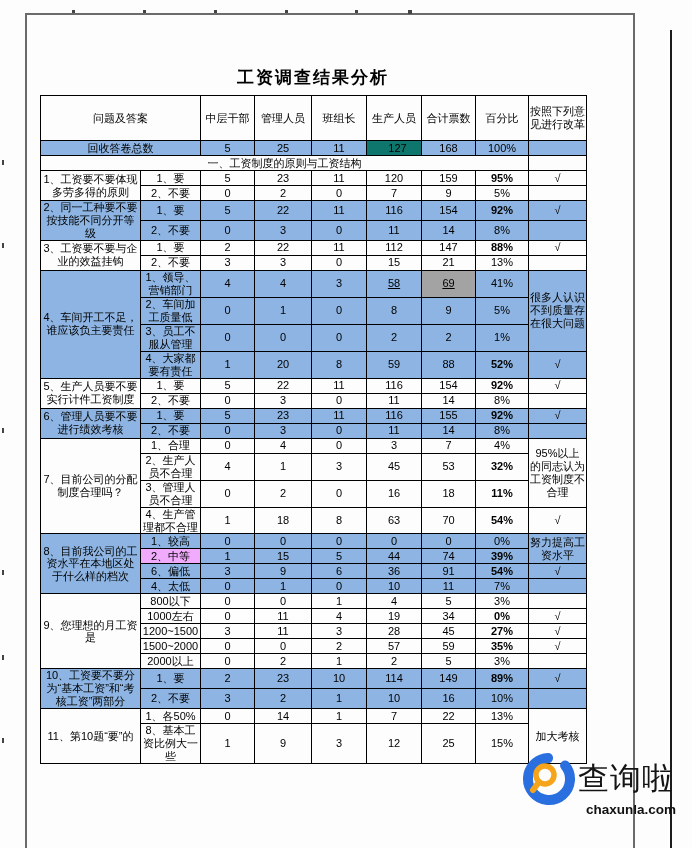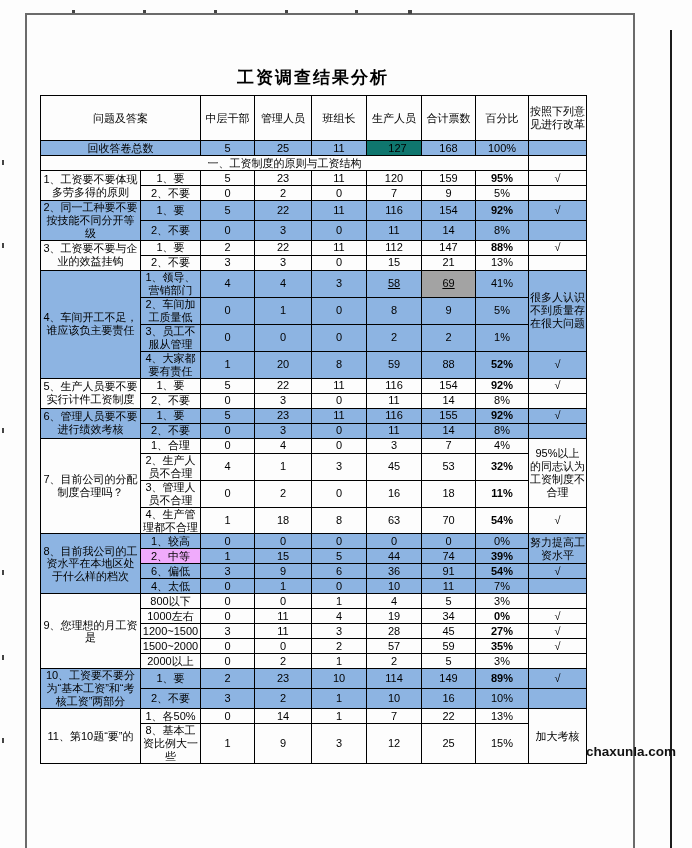--- a/index.html
+++ b/index.html
@@ -411,14 +411,24 @@
         <td>9</td>
         <td>3</td>
         <td>12</td>
         <td>25</td>
         <td class="pct">15%</td>
       </tr>
     </tbody>
   </table>
 
 <div class="watermark">
+  <div class="wm-row">
+    <svg width="58" height="58" viewBox="0 0 58 58">
+      <g transform="rotate(-40 29 29)">
+        <circle cx="29" cy="29" r="21" fill="none" stroke="#2a6fe0" stroke-width="10" stroke-dasharray="112 20" stroke-linecap="round"></circle>
+      </g>
+      <circle cx="25" cy="25" r="9" fill="none" stroke="#f6a41c" stroke-width="5.5"></circle>
+      <line x1="19" y1="32" x2="13" y2="40" stroke="#f6a41c" stroke-width="6" stroke-linecap="round"></line>
+    </svg>
+    <span class="wm-brand">查询啦</span>
+  </div>
   <div class="wm-domain">chaxunla.com</div>
 </div>
 
 </body></html>

